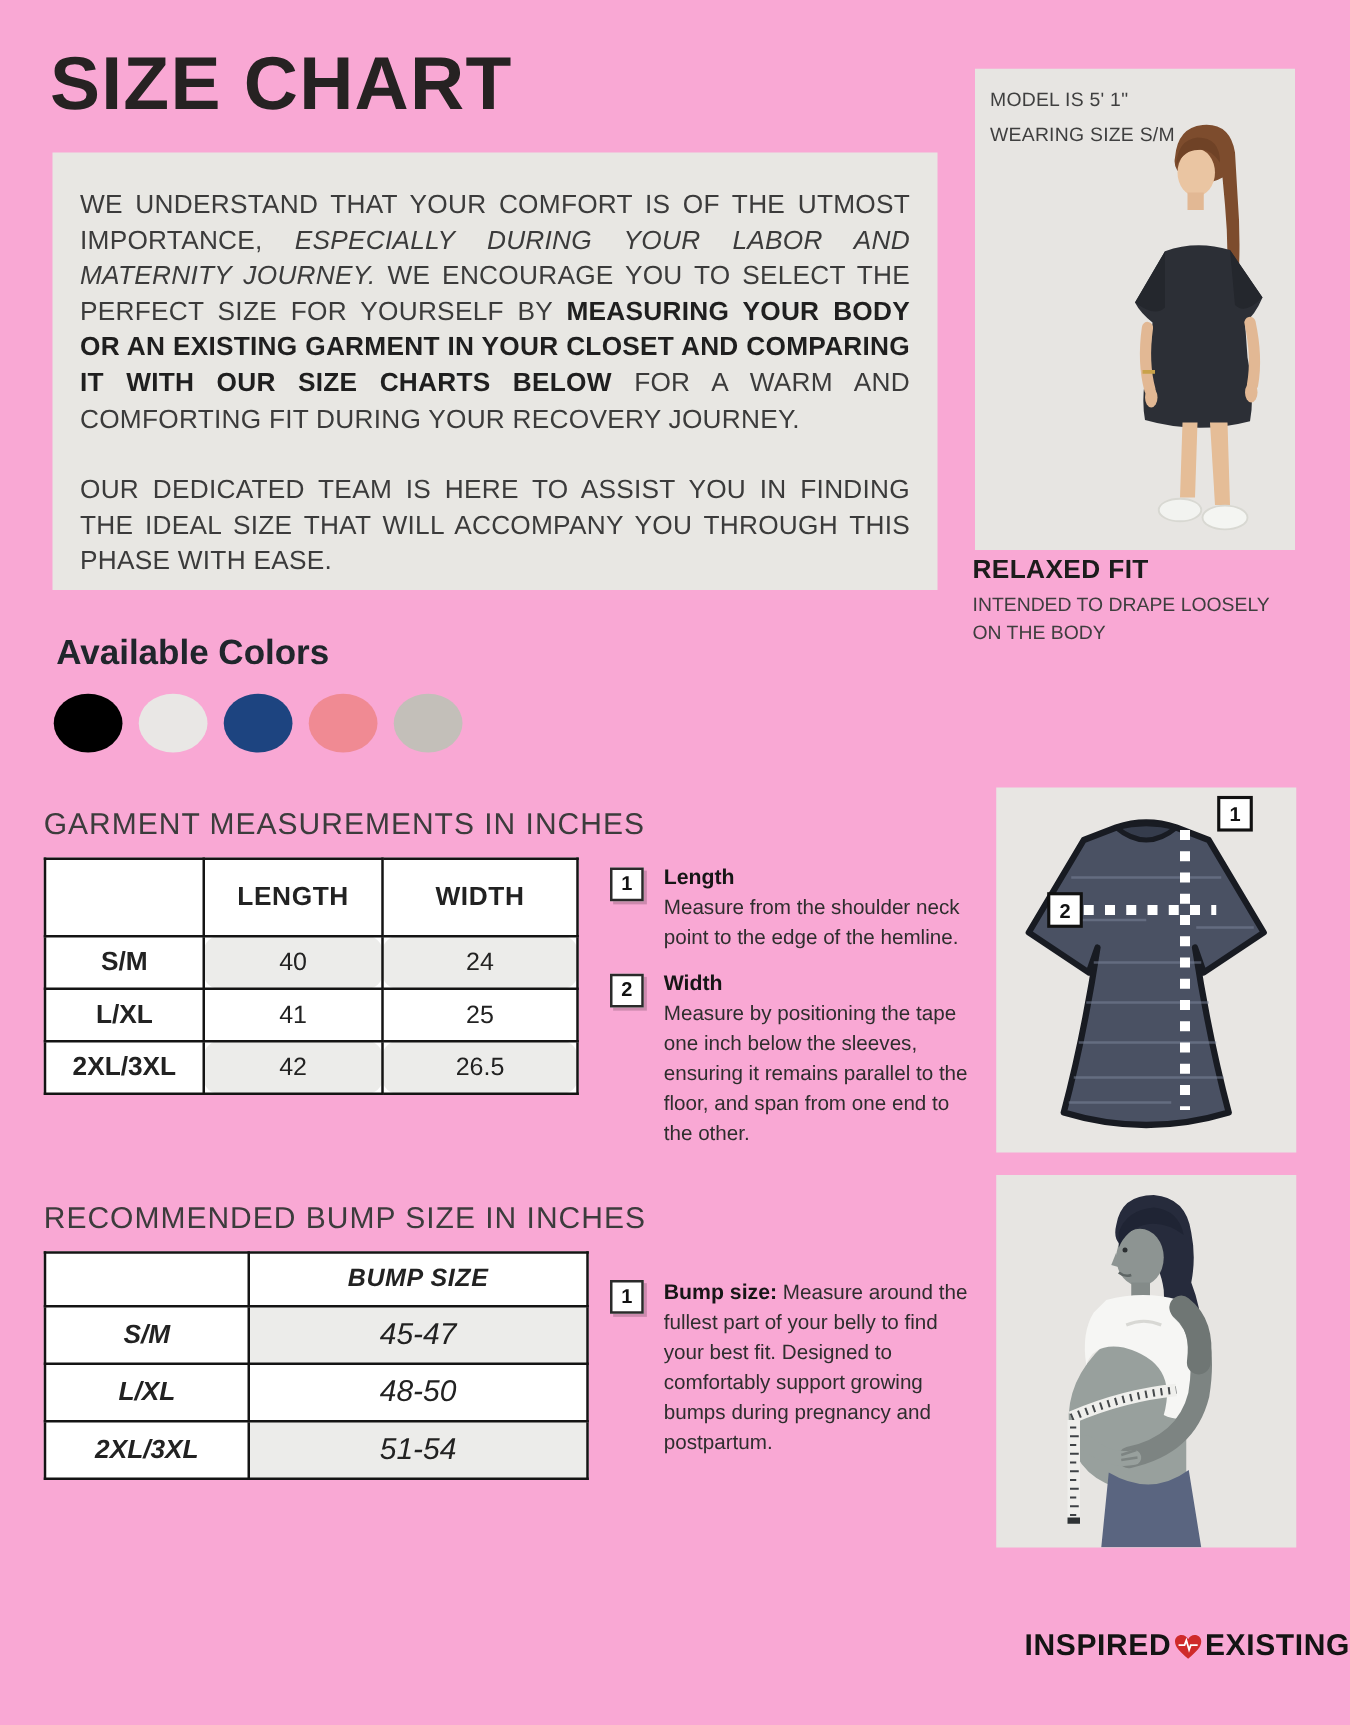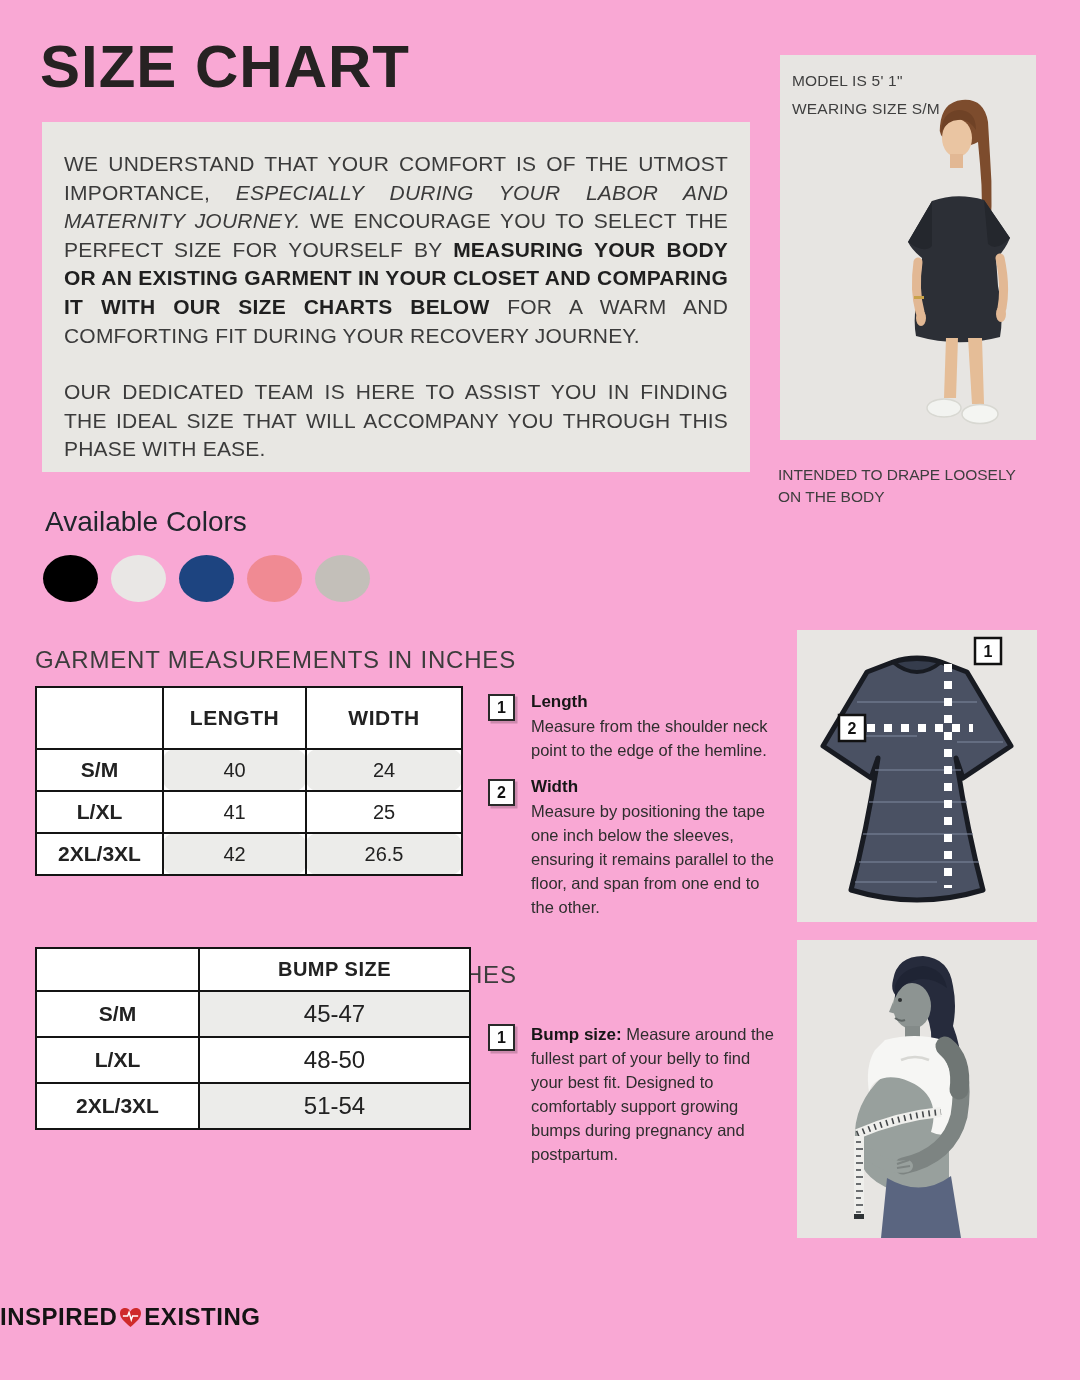--- a/index.html
+++ b/index.html
@@ -19,42 +19,42 @@
   .intro-box .bd { font-weight:bold; color:#1f1f1f; }
 
   .model-panel { position:absolute; left:780px; top:55px; width:256px; height:385px;
     background:#e7e5e2; }
   .model-note { position:absolute; left:12px; top:12px; font-size:15.5px;
     line-height:28px; color:#3f3f3f; letter-spacing:0.2px; }
   .model-art { position:absolute; right:2px; bottom:4px; }
 
   .relaxed-fit { position:absolute; left:778px; top:444px; width:262px; }
   .relaxed-fit h3 { font-size:21px; font-weight:bold; color:#1c1c1c; letter-spacing:0.3px; }
-  .relaxed-fit p { margin-top:20px; font-size:15.5px; line-height:22px; color:#3e3e3e; }
+  .relaxed-fit p { margin-top:6px; font-size:15.5px; line-height:22px; color:#3e3e3e; }
 
   .colors-heading { position:absolute; left:45px; top:506px; font-size:28px;
-    font-weight:400; color:#20262c; }
+    font-weight:700; color:#20262c; }
   .swatches { position:absolute; left:43px; top:555px; display:flex; gap:13px; }
   .swatch { width:55px; height:47px; border-radius:50%; }
 
   .section-heading { position:absolute; font-size:24px; font-weight:400;
     color:#3c3c3c; letter-spacing:0.8px; }
   .gm-heading { left:35px; top:646px; }
   .bump-heading { left:35px; top:961px; }
 
   table { border-collapse:collapse; table-layout:fixed; background:#fff; }
   th, td { border:2.4px solid #141414; text-align:center; vertical-align:middle; }
   .gtable { position:absolute; left:35px; top:686px; width:426px; }
   .gtable thead th { height:62px; font-size:21px; font-weight:bold; letter-spacing:0.5px; }
   .gtable tbody tr { height:42px; }
   .gtable tbody th { font-size:21px; font-weight:bold; }
   .gtable tbody td { font-size:20px; font-weight:400;border-radius:12px; }
   tr.shade td { background:#ececea; }
 
-  .btable { position:absolute; left:35px; top:947px; width:434px; }
+  .btable { position:absolute; left:35px; top:1001px; width:434px;font-style:italic; }
   .btable thead th { height:43px; font-size:20px; font-weight:bold; letter-spacing:0.5px; }
   .btable tbody tr { height:46px; }
   .btable tbody th { font-size:21px; font-weight:bold; }
   .btable tbody td { font-size:24px; font-weight:400; }
 
   .instructions { position:absolute; left:488px; top:692px; width:292px; }
   .instr-item { display:flex; align-items:flex-start; margin-bottom:15px; }
   .num-badge { flex:0 0 auto; width:27px; height:27px; background:#fff;
     border:2px solid #2a2a2a; box-shadow:2.5px 2.5px 0 rgba(0,0,0,0.18);
     font-size:16px; font-weight:bold; color:#111; display:flex;
@@ -65,21 +65,21 @@
 
   .bump-instruction { position:absolute; left:488px; top:1022px; width:292px; }
   .bump-instruction .instr-text { display:inline; }
   .bump-instruction .instr-title { display:inline; }
 
   .diagram-panel { position:absolute; left:797px; top:630px; width:240px; height:292px;
     background:#e8e6e3; }
   .preg-panel { position:absolute; left:797px; top:940px; width:240px; height:298px;
     background:#e7e5e2; overflow:hidden; }
 
-  .footer { position:absolute; left:0; top:1303px; width:1080px; text-align:left; }
+  .footer { position:absolute; left:0; top:1303px; width:1080px; text-align:right; }
   .brand { display:inline-flex; align-items:center; font-size:24px; font-weight:bold;
     letter-spacing:0.5px; color:#141414; }
   .brand svg { margin:0 2px; }
 </style>
 </head>
 <body>
 
 <div class="page">
 
   <h1 class="title">SIZE CHART</h1>
@@ -118,20 +118,21 @@
 
       <path d="M62,252 L60,312 L72,312 L74,252 Z" fill="#e5bd97"></path>
       <path d="M84,252 L88,318 L100,318 L98,252 Z" fill="#e5bd97"></path>
 
       <ellipse cx="60" cy="322" rx="17" ry="9" fill="#f2f3f0" stroke="#d8d8d2" stroke-width="1.5"></ellipse>
       <ellipse cx="96" cy="328" rx="18" ry="9.5" fill="#f4f5f2" stroke="#d8d8d2" stroke-width="1.5"></ellipse>
     </svg>
   </div>
 
   <div class="relaxed-fit">
+    <h3>RELAXED FIT</h3>
     <p>INTENDED TO DRAPE LOOSELY ON THE BODY</p>
   </div>
 
   <h2 class="colors-heading">Available Colors</h2>
   <div class="swatches">
     <span class="swatch" style="background: rgb(0, 0, 0);"></span>
     <span class="swatch" style="background: rgb(233, 231, 229);"></span>
     <span class="swatch" style="background: rgb(29, 68, 128);"></span>
     <span class="swatch" style="background: rgb(240, 138, 147);"></span>
     <span class="swatch" style="background: rgb(195, 191, 185);"></span>

